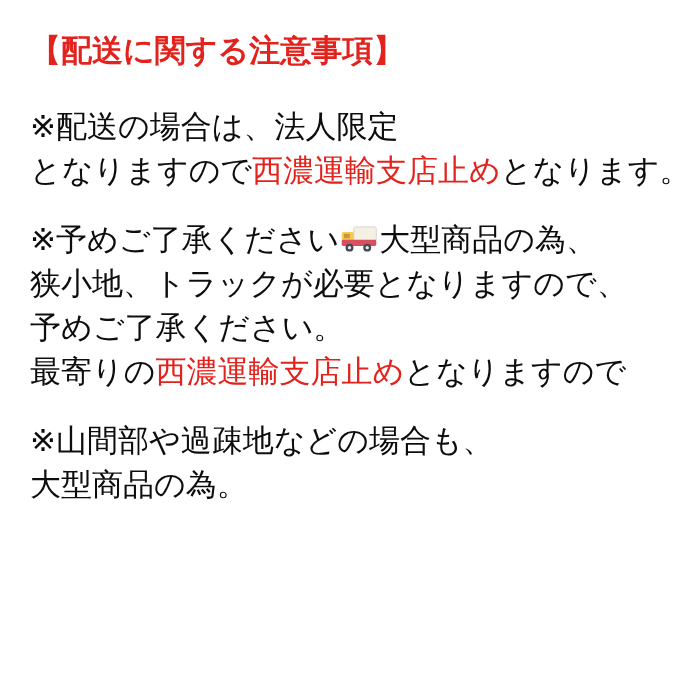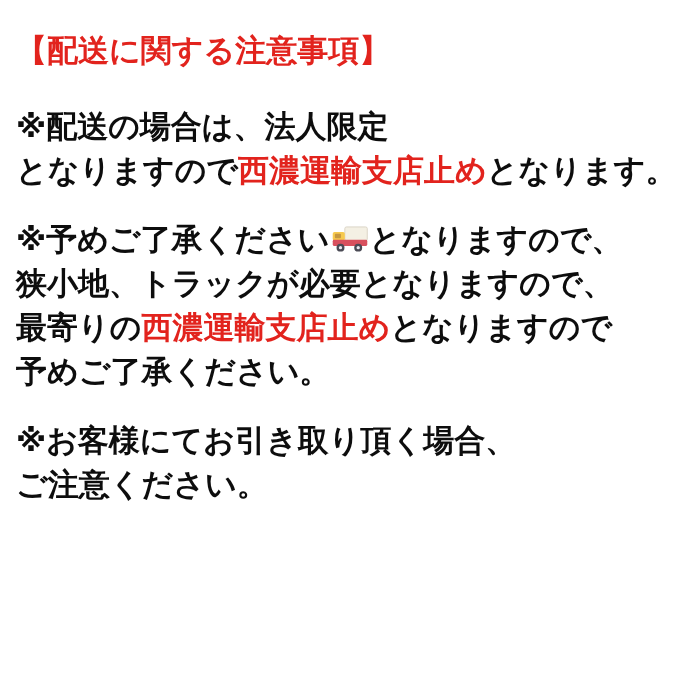--- a/index.html
+++ b/index.html
@@ -8,34 +8,34 @@
   }
   html,body{margin:0;padding:0;background:#ffffff;}
   body{
     width:700px;height:700px;overflow:hidden;
     font-family:"DejaVu Sans","Liberation Sans",sans-serif;
     -webkit-font-smoothing:antialiased;
   }
   .notice{
     box-sizing:border-box;
     width:700px;height:700px;
-    padding:27px 10px 0 16px;
+    padding:27px 10px 0 30px;
   }
   .title{
     margin:0 0 31px 0;
     font-size:31px;
     font-weight:900;
     line-height:46px;
     color:var(--red);
     letter-spacing:0px;
   }
   .block{
     margin:0 0 25px 0;
     font-size:31px;
-    font-weight:700;
+    font-weight:400;
     line-height:44px;
     color:var(--ink);
   }
   .line{display:block;white-space:nowrap;}
   .red{color:var(--red);}
   .truck{
     display:inline-block;
     width:38px;height:30px;
     vertical-align:-4px;
     margin:0 1px;
@@ -56,25 +56,25 @@
   <p class="block">
     <span class="line"><span>※予めご了承ください</span><span class="truck"><svg viewBox="0 0 44 34" width="38" height="30" aria-hidden="true">
         <rect x="16" y="3" width="26" height="16" rx="2" fill="#f4f0e4" stroke="#d6d0c0" stroke-width="1"></rect>
         <rect x="2" y="9" width="14" height="10" rx="2" fill="#f6c94f"></rect>
         <rect x="4.5" y="11" width="7" height="5" rx="1" fill="#c59741"></rect>
         <rect x="2" y="18" width="40" height="7" rx="1.5" fill="#d8505e"></rect>
         <circle cx="11" cy="27" r="4.6" fill="#4a4a55"></circle>
         <circle cx="11" cy="27" r="1.9" fill="#e9e9f0"></circle>
         <circle cx="31.5" cy="27" r="4.6" fill="#4a4a55"></circle>
         <circle cx="31.5" cy="27" r="1.9" fill="#e9e9f0"></circle>
-      </svg></span><span>となりますので、</span></span>
+      </svg></span><span>大型商品の為、</span></span>
     <span class="line"><span>狭小地、トラックが必要となりますので、</span></span>
+    <span class="line"><span>予めご了承ください。</span></span>
     <span class="line"><span>最寄りの</span><span class="red">西濃運輸支店止め</span><span>となりますので</span></span>
-    <span class="line"><span>予めご了承ください。</span></span>
   </p>
 
 
   <p class="block">
-    <span class="line"><span>※お客様にてお引き取り頂く場合、</span></span>
-    <span class="line"><span>ご注意ください。</span></span>
+    <span class="line"><span>※山間部や過疎地などの場合も、</span></span>
+    <span class="line"><span>大型商品の為。</span></span>
   </p>
 
 </div>
 
 </body></html>

